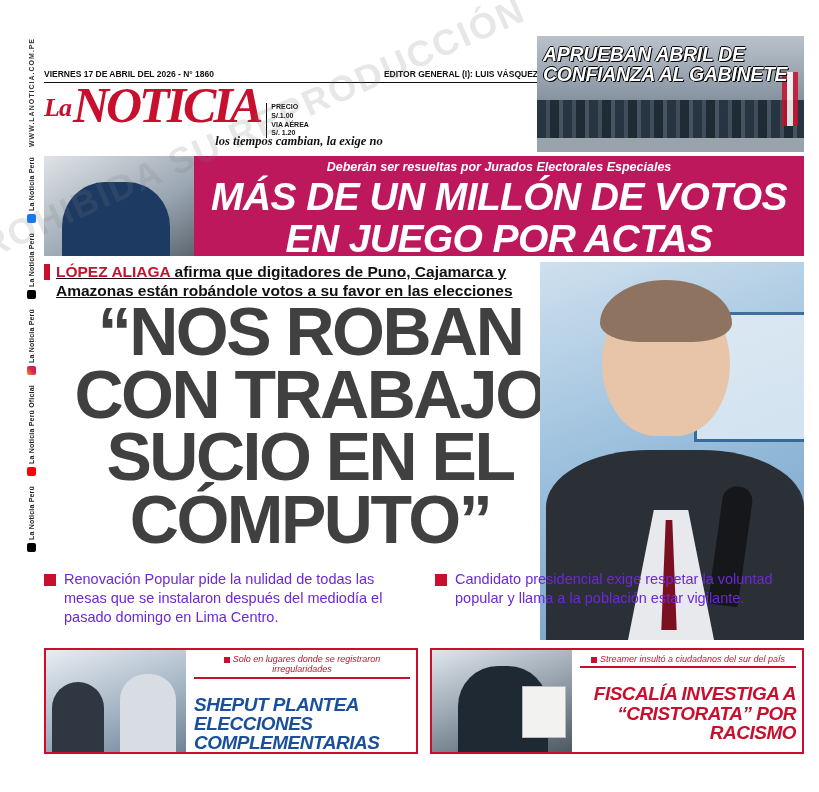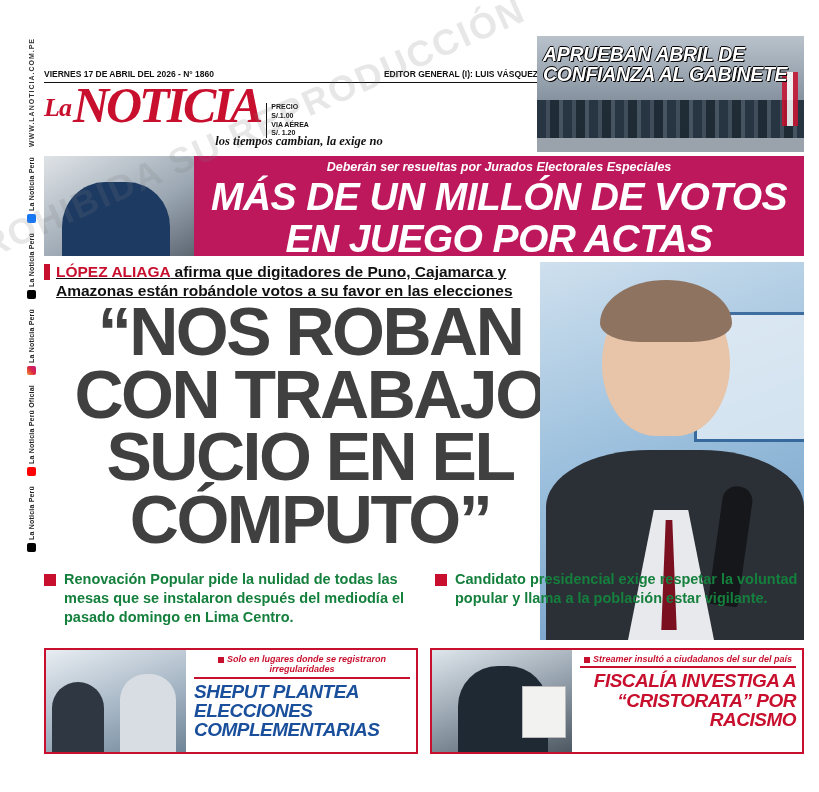--- a/index.html
+++ b/index.html
@@ -320,22 +320,22 @@
   }
   .bsq {
     width: 12px; height: 12px;
     background: #c8102e;
     margin-top: 4px;
     flex: none;
   }
   .btext {
     font-size: 14.5px;
     line-height: 1.3;
-    font-weight: bold;
-    color: #15803d;
+    font-weight: normal;
+    color: #6d28d9;
   }
 
   
   .bottom {
     position: absolute;
     left: 44px; top: 648px;
     width: 760px; height: 106px;
     display: flex;
     gap: 12px;
   }
@@ -376,27 +376,27 @@
   }
   .box-text {
     flex: 1;
     padding: 4px 6px 6px 8px;
     display: flex;
     flex-direction: column;
   }
   .box-kicker {
     color: #c8102e;
     font-size: 9px;
-    font-weight: bold;
+    font-weight: normal;
     font-style: italic;
     line-height: 1.15;
     text-align: center;
     border-bottom: 2px solid #c8102e;
     padding-bottom: 2px;
-    margin-bottom: 3px;
+    margin-bottom: 16px;
     position: relative;
   }
   .box-kicker .ksq {
     display: inline-block;
     width: 6px; height: 6px;
     background: #c8102e;
     margin-right: 3px;
     vertical-align: middle;
   }
   .box-head {

